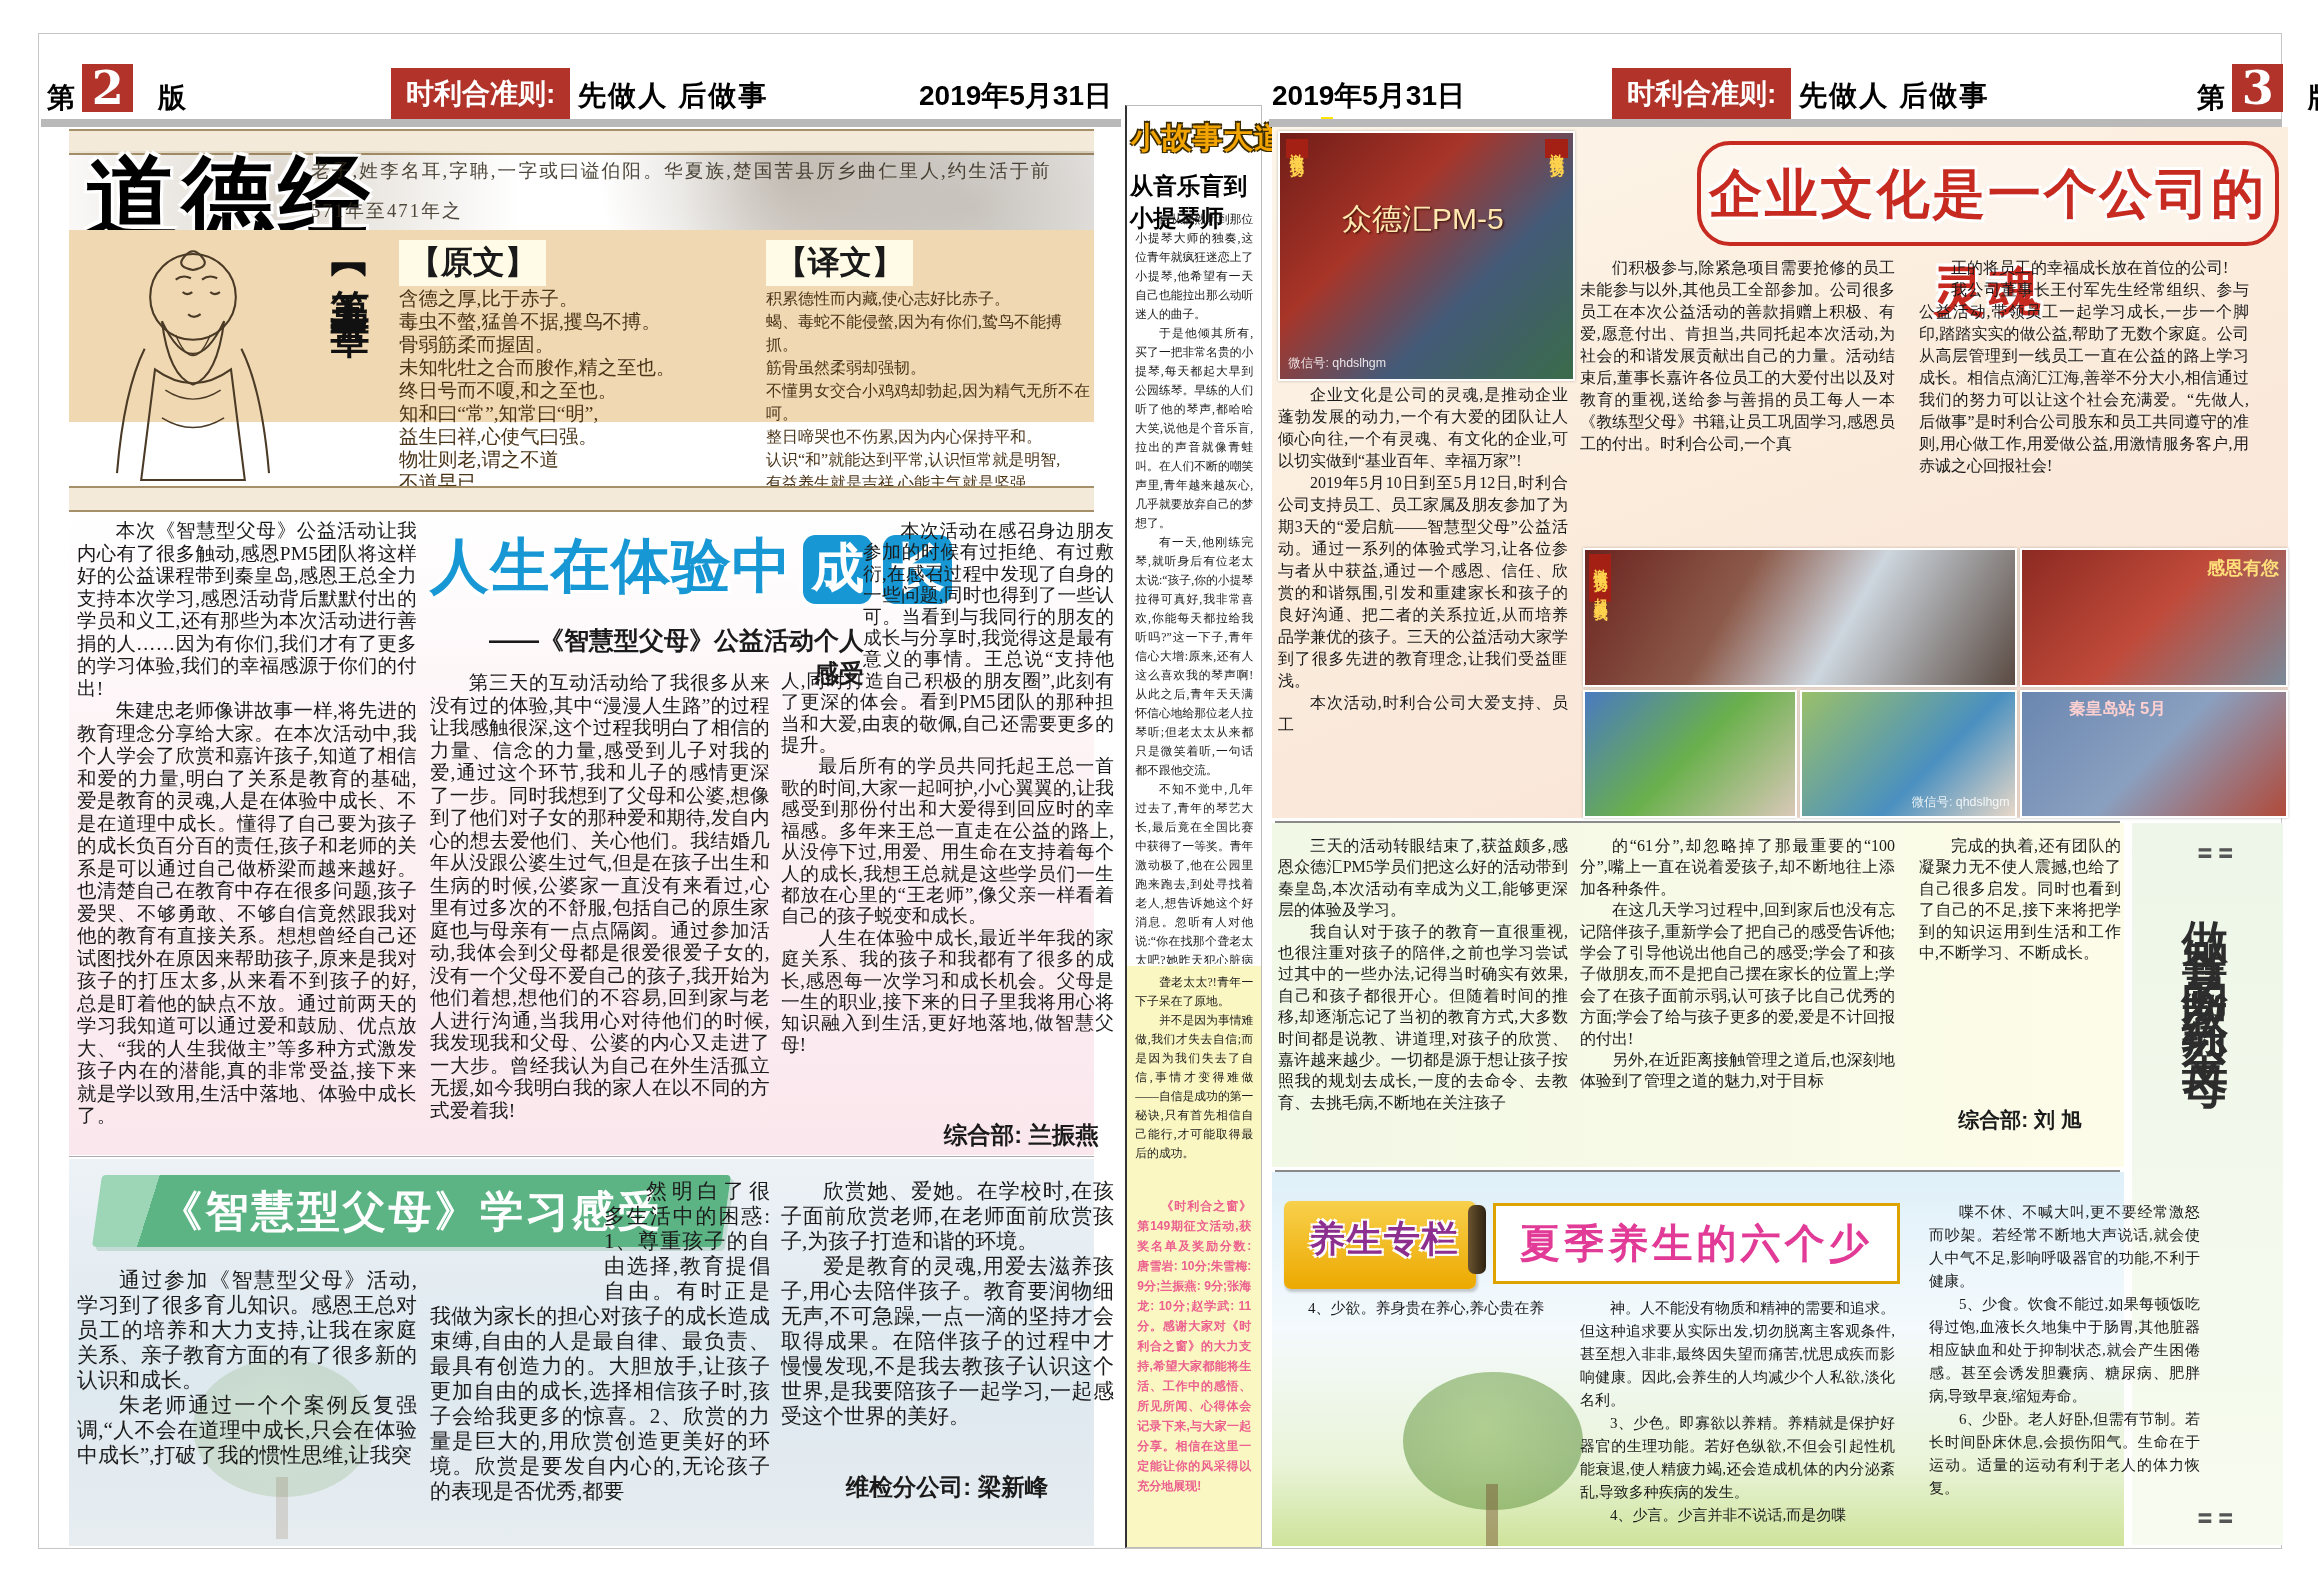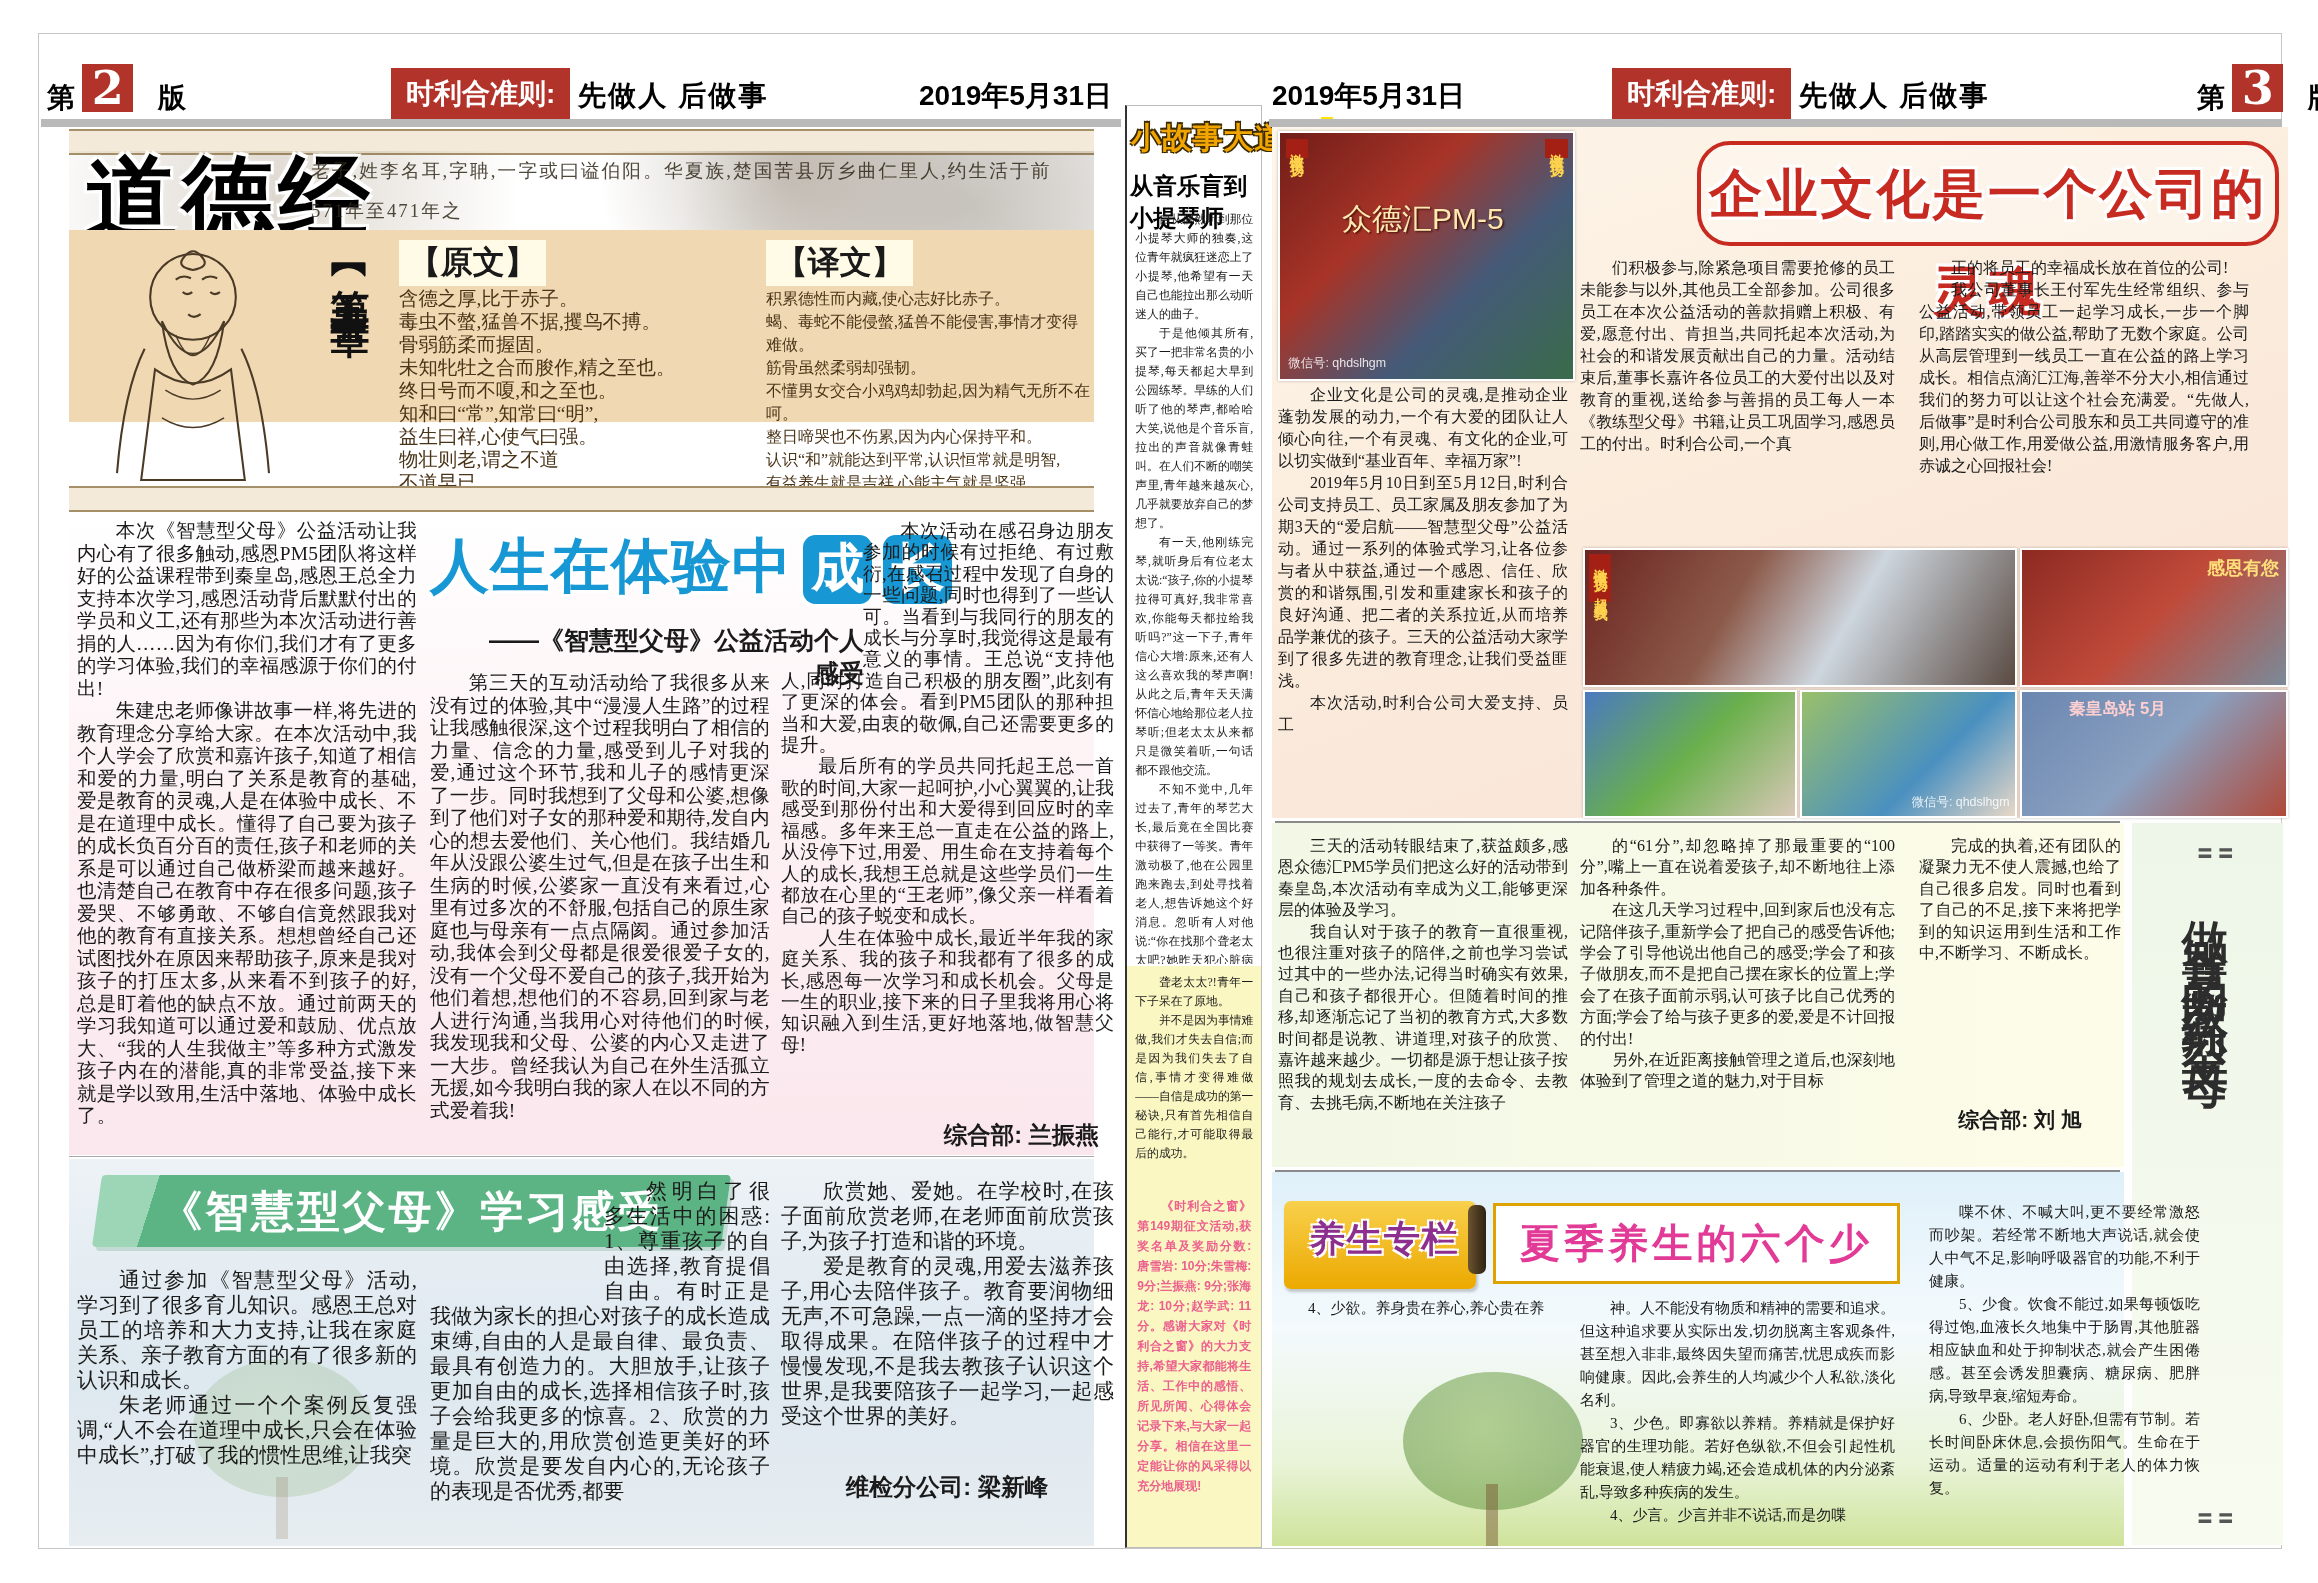--- a/index.html
+++ b/index.html
@@ -139,21 +139,21 @@
           <p>未知牝牡之合而朘作,精之至也。</p>
           <p>终日号而不嗄,和之至也。</p>
           <p>知和曰“常”,知常曰“明”,</p>
           <p>益生曰祥,心使气曰强。</p>
           <p>物壮则老,谓之不道</p>
           <p>不道早已。</p>
         </div>
       <span class="sec-label abs" style="left:697px;top:9.7px;">【译文】</span>
       <div class="classic trans abs" style="left:697px;top:57px;width:325px;">
           <p>积累德性而内藏,使心志好比赤子。</p>
-          <p>蝎、毒蛇不能侵螫,猛兽不能侵害,事情才变得难做。</p>
+          <p>蝎、毒蛇不能侵螫,因为有你们,鸷鸟不能搏抓。</p>
           <p>筋骨虽然柔弱却强韧。</p>
           <p>不懂男女交合小鸡鸡却勃起,因为精气无所不在呵。</p>
           <p>整日啼哭也不伤累,因为内心保持平和。</p>
           <p>认识“和”就能达到平常,认识恒常就是明智,</p>
           <p>有益养生就是吉祥,心能主气就是坚强。</p>
           <p>事物达到强壮就会变衰老,衰老就会背离大道,</p>
           <p>违背大道就接近了死亡。</p>
         </div>
     </div>
     <div class="lace abs" style="left:0;top:357px;width:1025px;height:22px;"></div>

